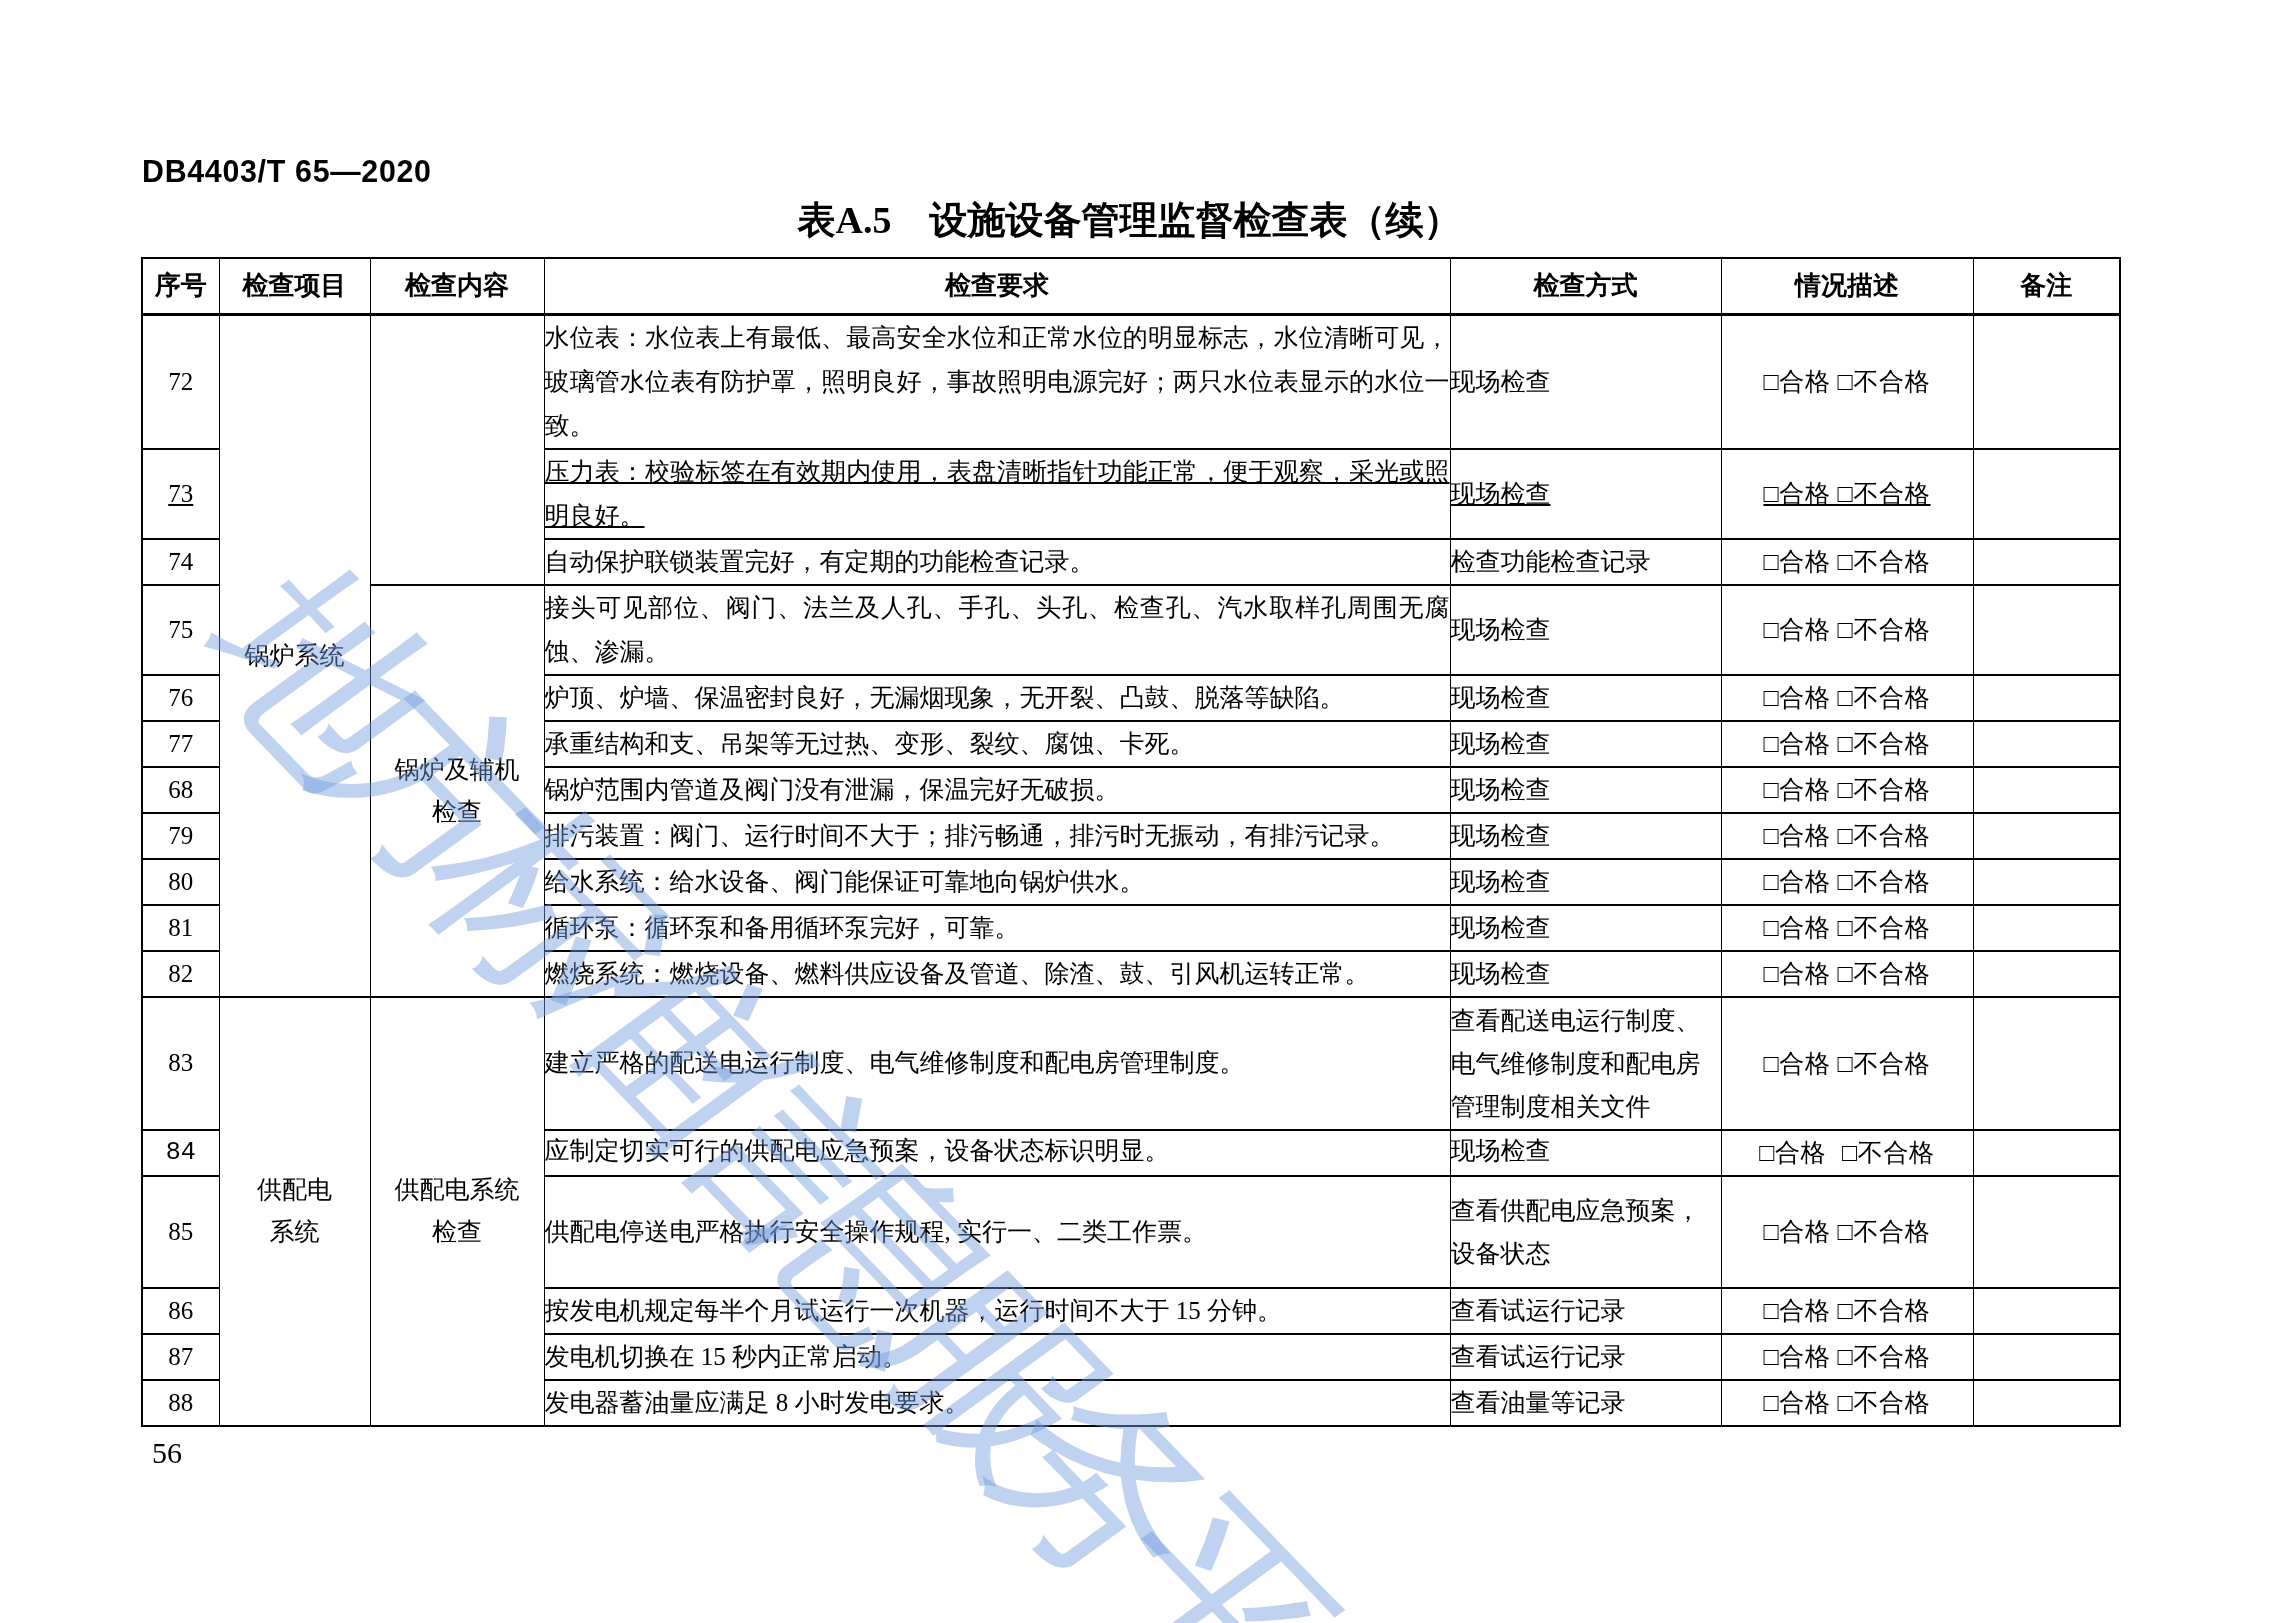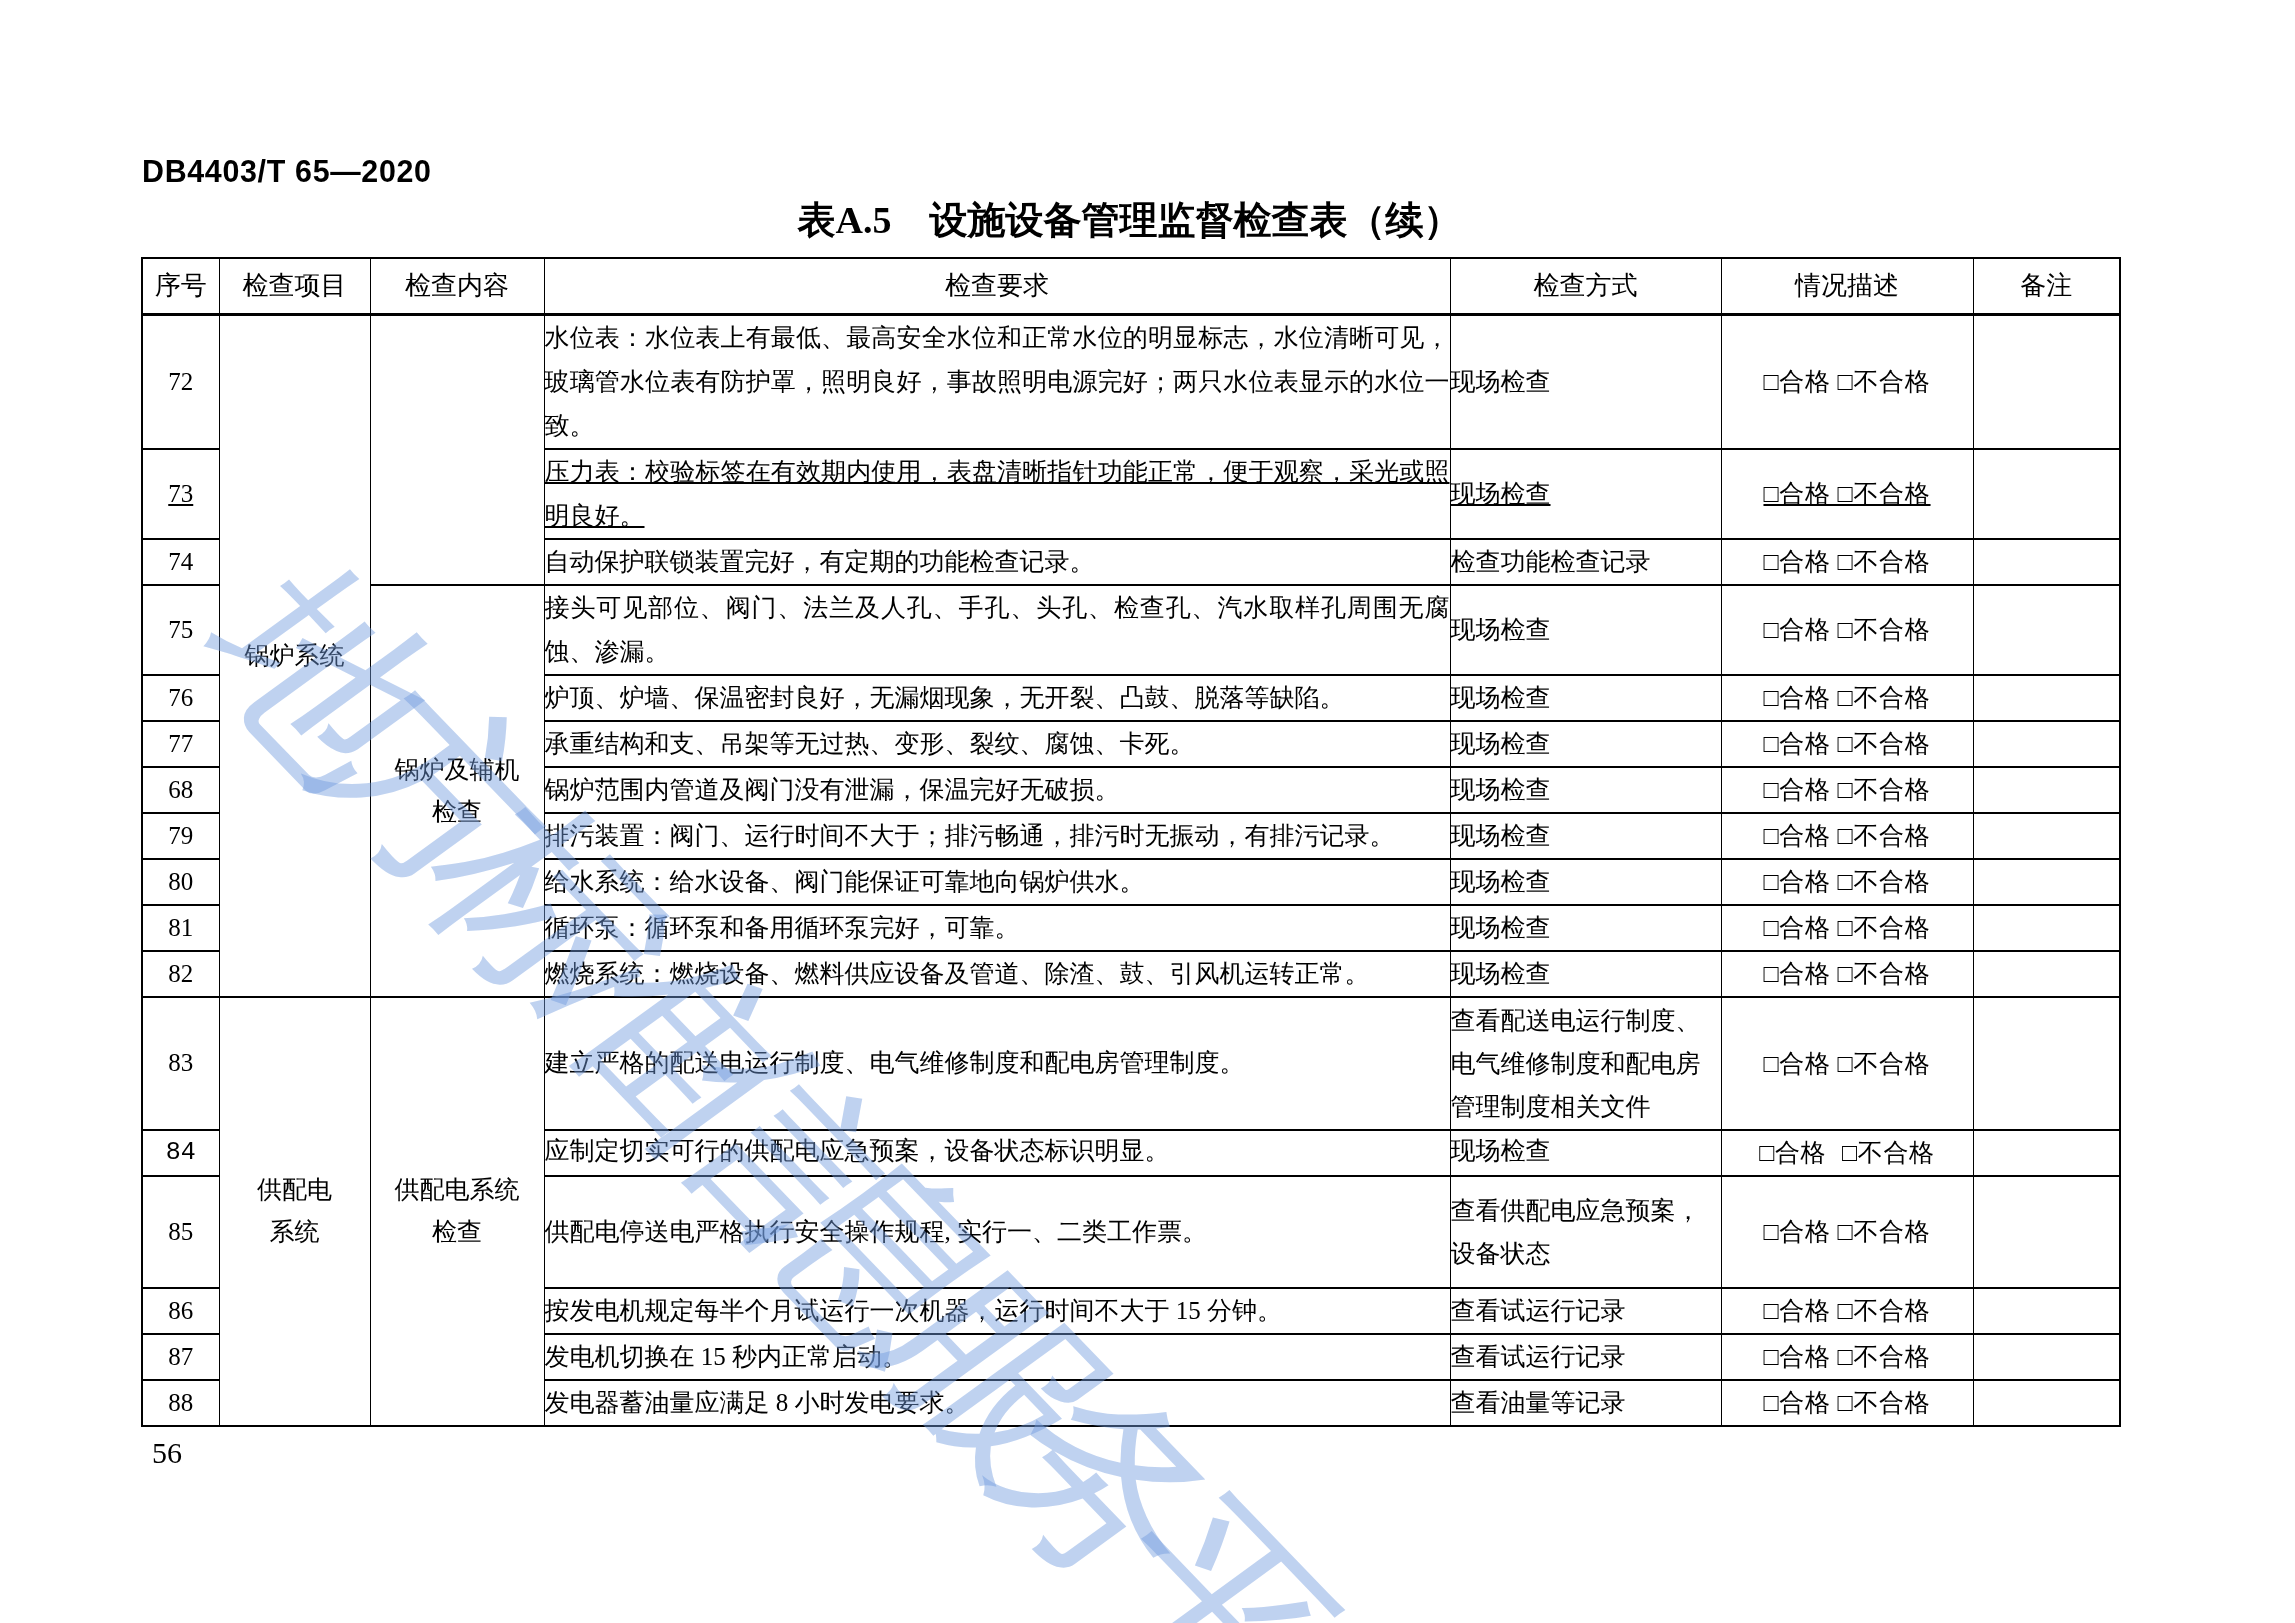--- a/index.html
+++ b/index.html
@@ -23,21 +23,21 @@
     position:absolute; left:141px; top:257px; width:1977px;
     border-collapse:collapse; table-layout:fixed;
     border:2.6px solid #000;
   }
   .check-table th, .check-table td {
     border:1.3px solid #000;
     border-top-width:2px; border-bottom-width:2px;
     overflow:hidden;
   }
   .check-table th {
-    font-weight:normal; font-size:26px; text-align:center; vertical-align:middle;
+    font-weight:bold; font-size:26px; text-align:center; vertical-align:middle;
     border-bottom-width:3.3px; padding:0;
   }
   .check-table td { font-size:25px; vertical-align:middle; padding:0; }
   tr.group-start td { border-top-width:2.6px; }
   .no-cell   { text-align:center; font-size:26px;margin-top:37px; }
   .item-cell, .content-cell {
     text-align:center; white-space:pre-line; line-height:42px; font-size:26px;
   }
   .req-cell {
     font-size:24px; line-height:44px; text-align:justify;

